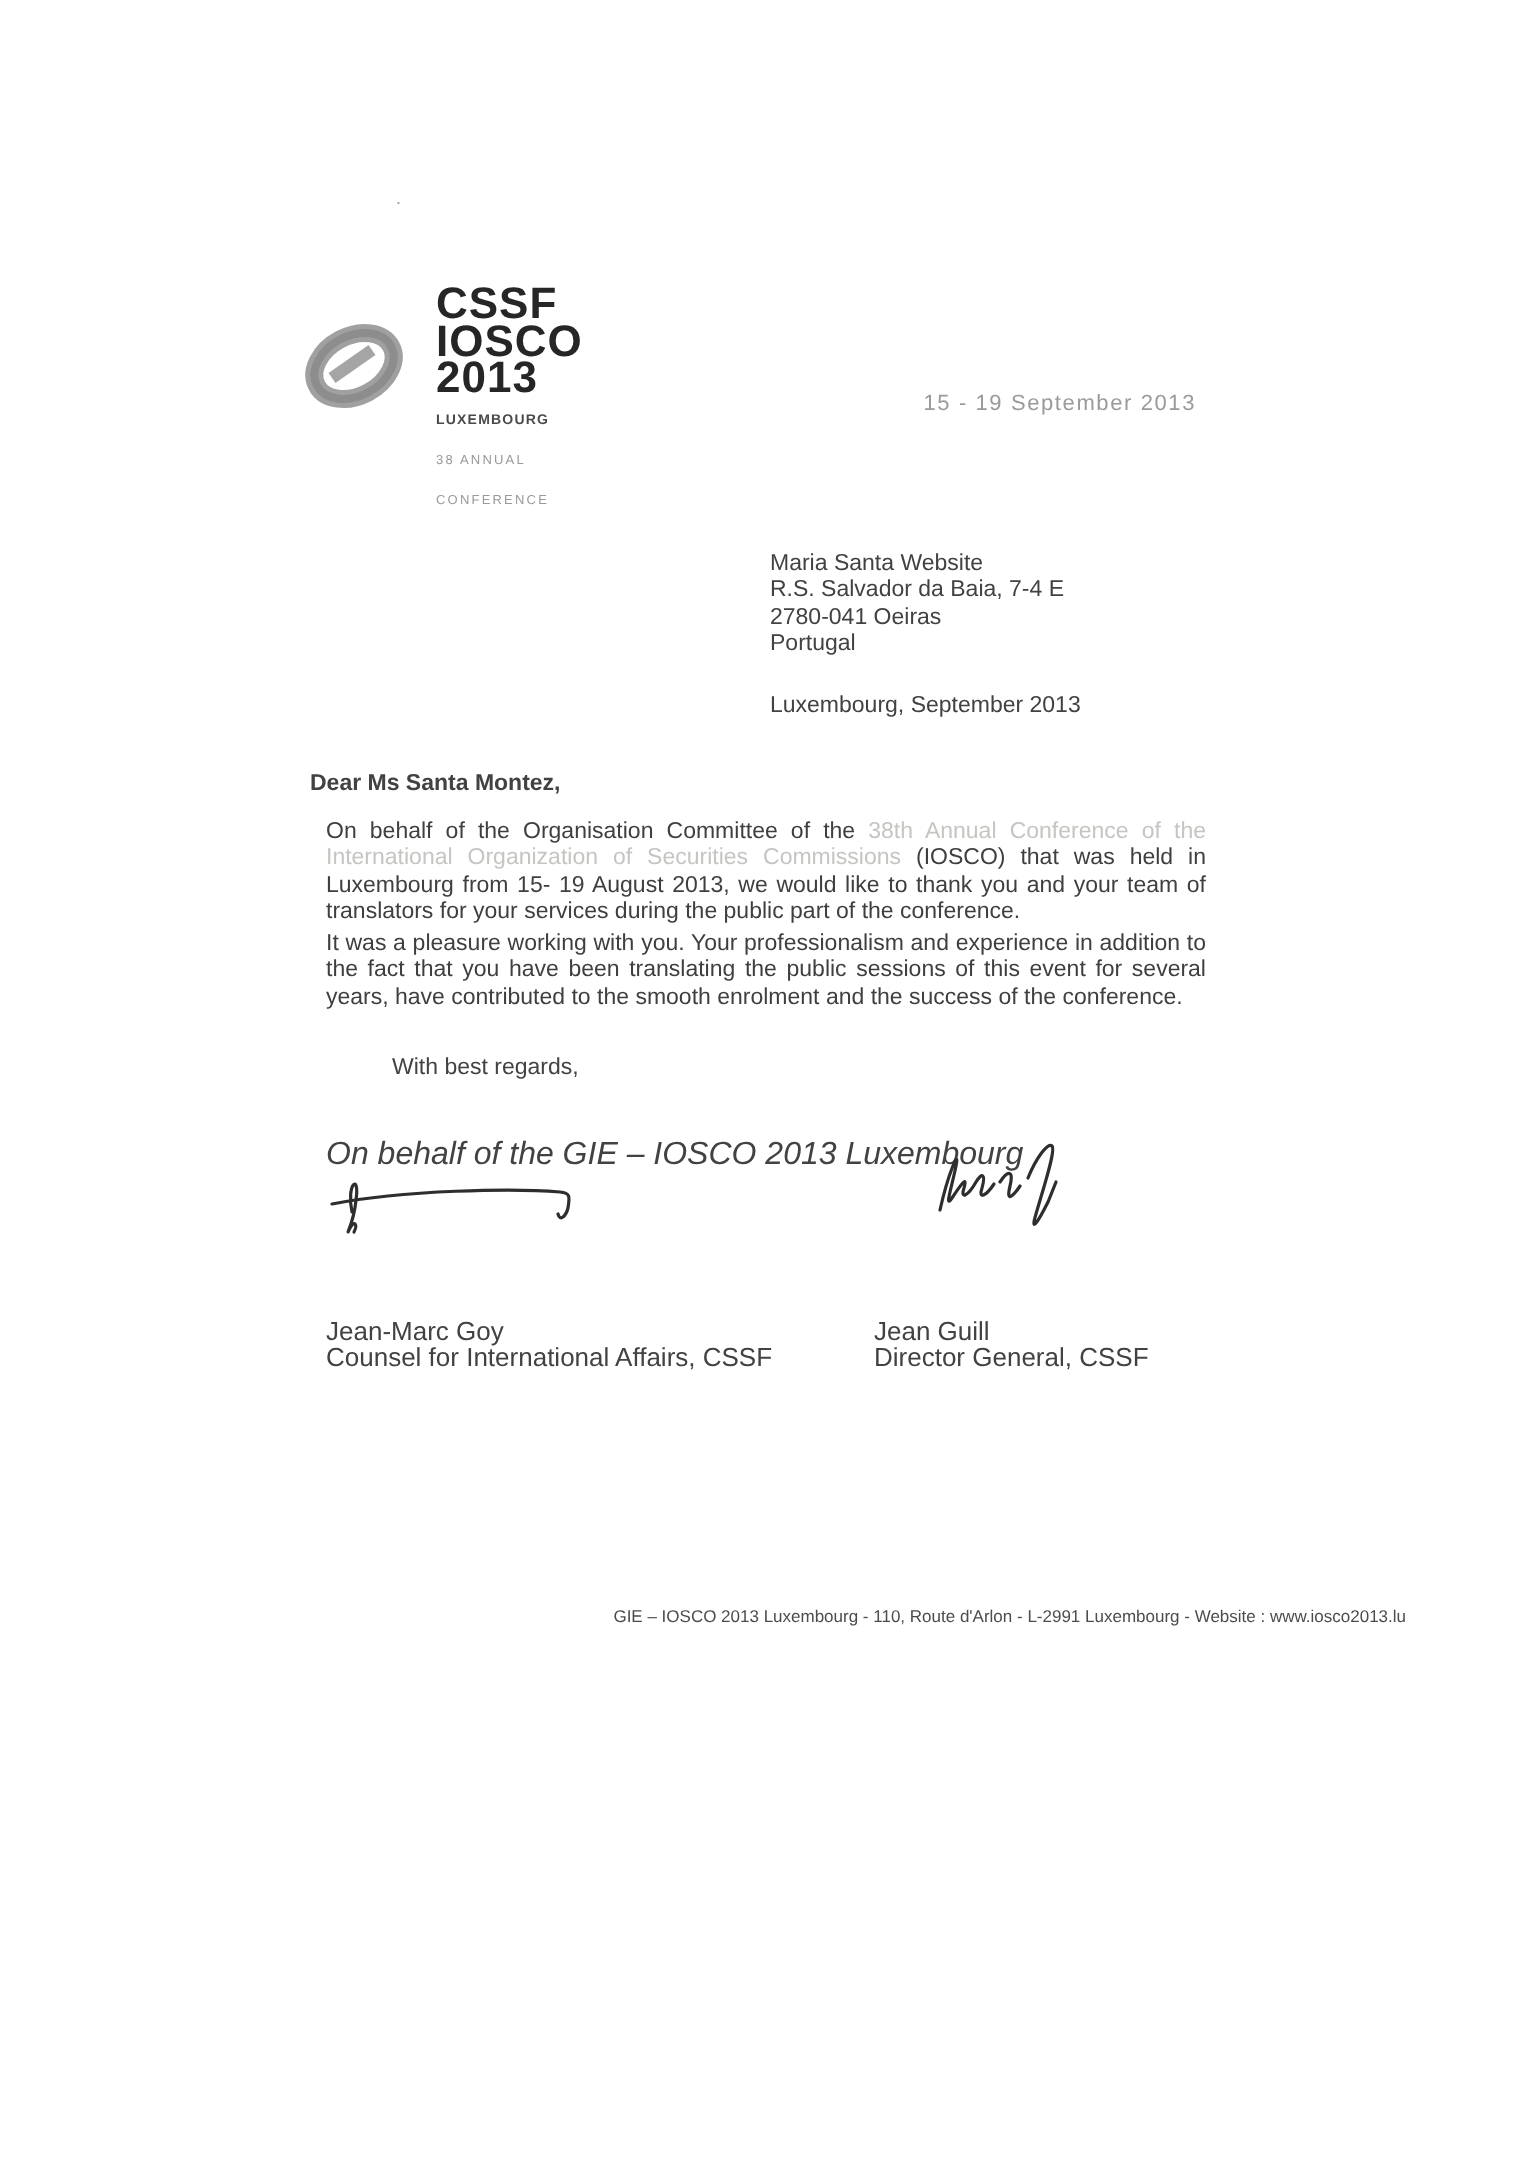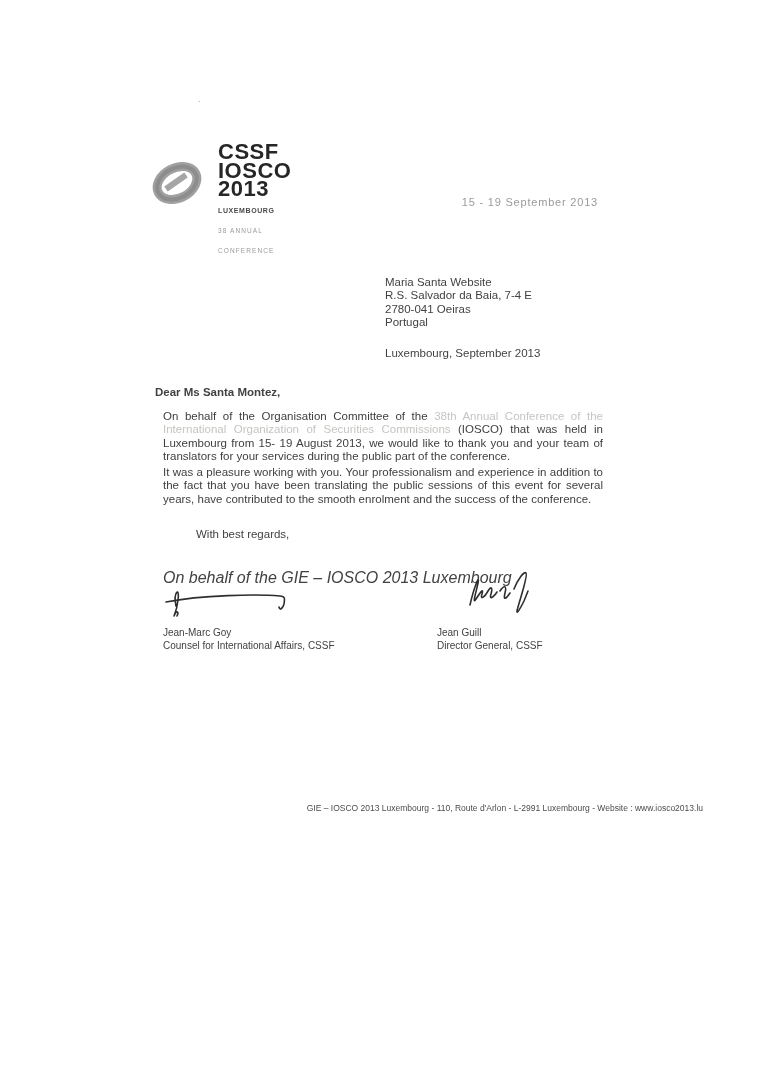--- a/index.html
+++ b/index.html
@@ -27,21 +27,21 @@
   .salutation{left:155px;top:386px;font-size:11.5px;color:#424242;font-weight:bold;}
   .para{left:163px;width:440px;font-size:11.5px;line-height:13.3px;color:#3f3f3f;text-align:justify;}
   .p1{top:410px;}
   .p2{top:466px;}
   .faint{color:#c3c6c1;}
   .closing{left:163px;top:528px;font-size:11.5px;color:#424242;margin-left:33px;}
   .onbehalf{left:163px;top:549px;font-size:16px;font-style:italic;color:#424242;margin-top:20px;}
   
   .sig1{left:162px;top:578px;width:150px;height:50px;}
   .sig2{left:462px;top:567px;width:90px;height:56px;}
-  .sig-block{font-size:10px;line-height:13.4px;color:#424242;}
+  .sig-block{font-size:13px;line-height:13.4px;color:#424242;margin-top:33px;}
   .sig-block-1{left:163px;top:626px;}
   .sig-block-2{left:437px;top:626px;}
   
   .footer{left:60px;top:802px;width:643px;text-align:right;font-size:8.5px;line-height:13px;color:#4c4c4c;}
 </style>
 </head>
 <body>
 
 <div class="page">
 

